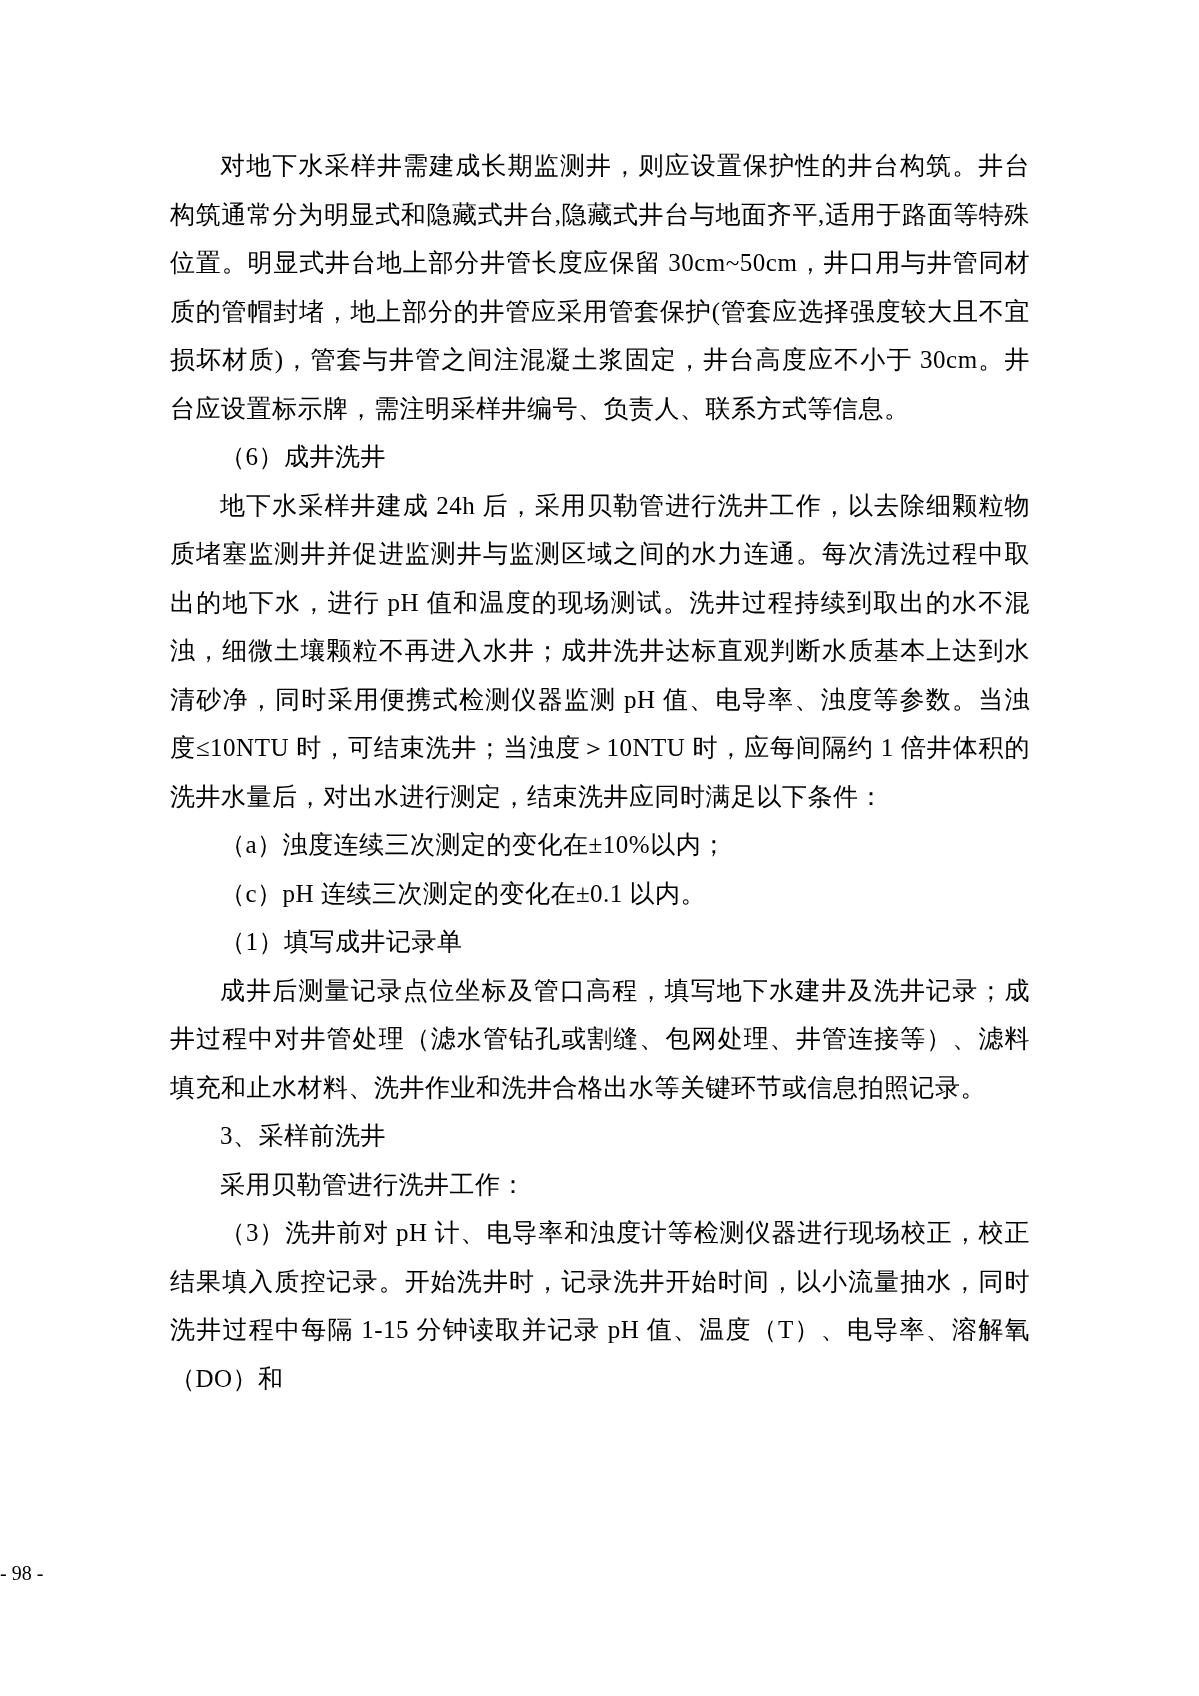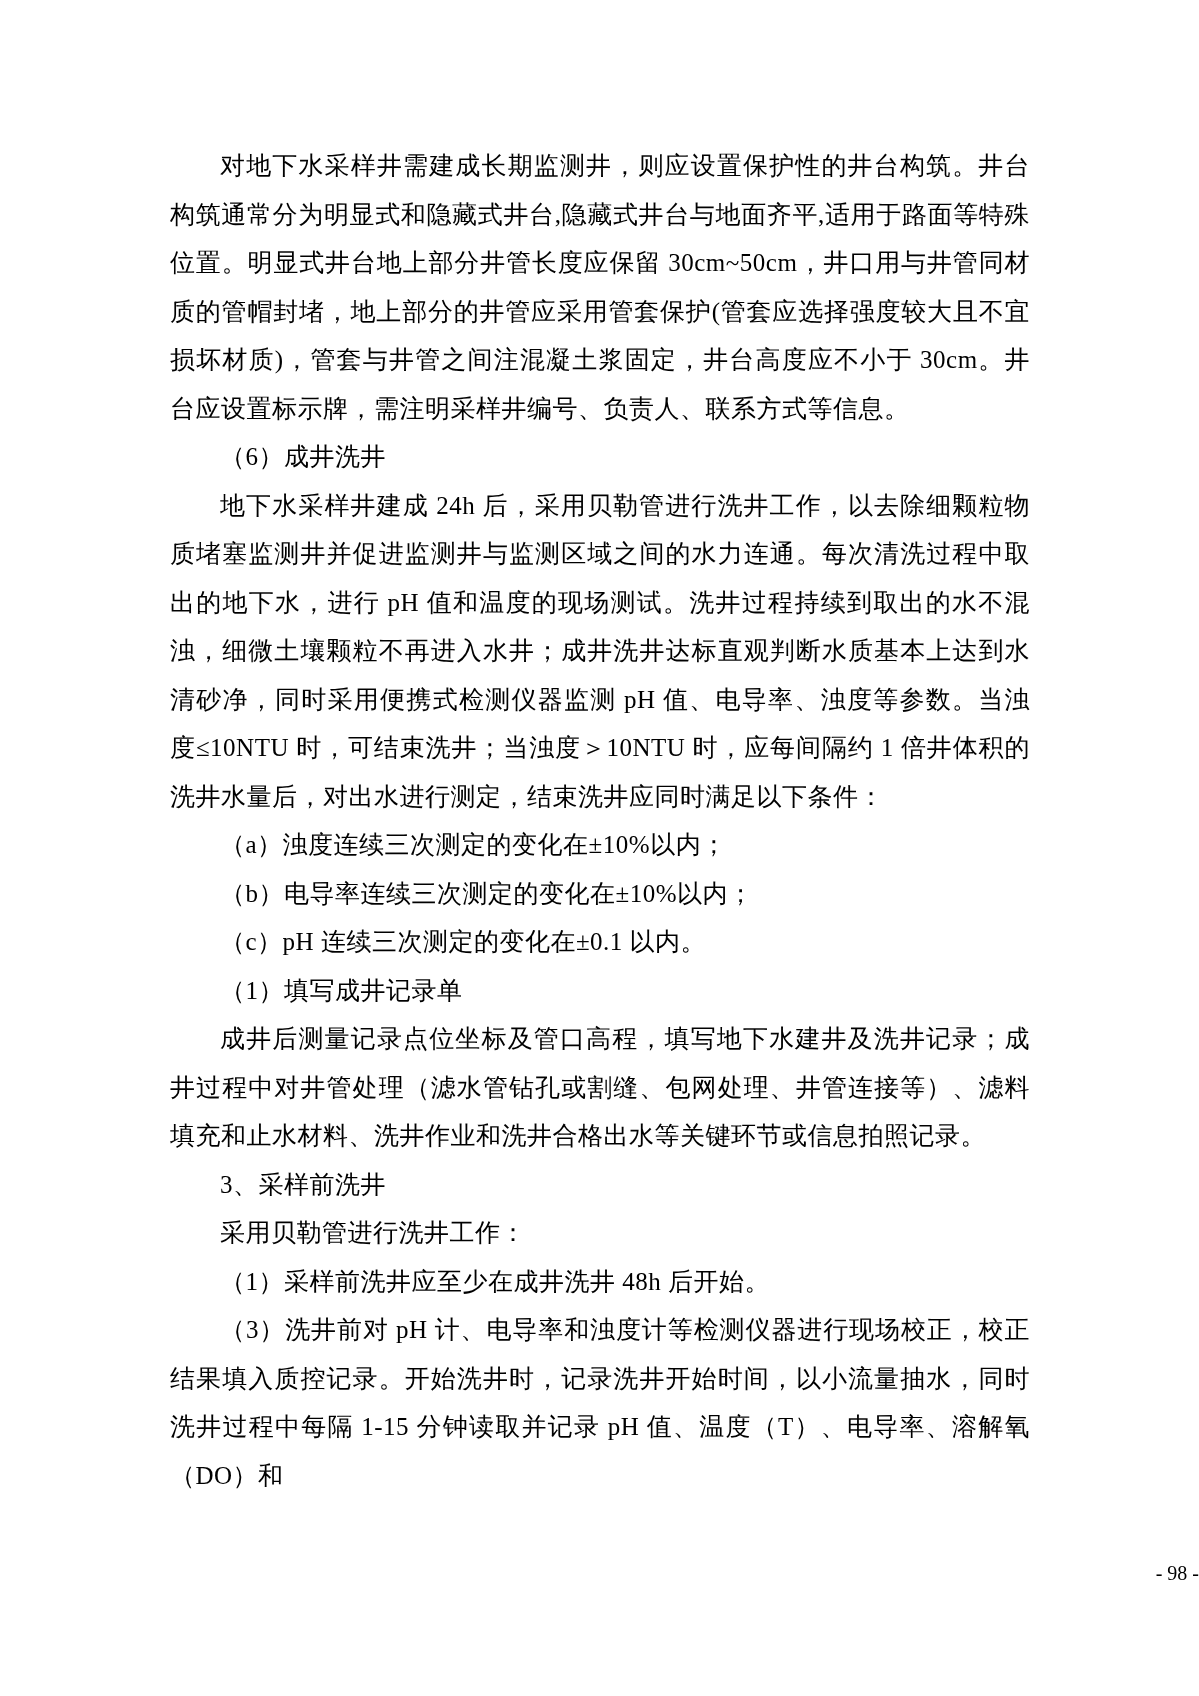--- a/index.html
+++ b/index.html
@@ -33,40 +33,38 @@
     margin: 0;
     padding: 0;
     text-indent: 2em;
     word-break: break-all;
   }
   .page-footer {
     position: absolute;
     left: 0;
     top: 1548px;
     width: 100%;
-    text-align: right;
+    text-align: left;
     font-size: 20px;
     line-height: 34px;
   }
 </style>
 </head>
 <body>
 
 <div class="page">
   <div class="doc-body">
       <p class="para">对地下水采样井需建成长期监测井，则应设置保护性的井台构筑。井台构筑通常分为明显式和隐藏式井台,隐藏式井台与地面齐平,适用于路面等特殊位置。明显式井台地上部分井管长度应保留 30cm~50cm，井口用与井管同材质的管帽封堵，地上部分的井管应采用管套保护(管套应选择强度较大且不宜损坏材质)，管套与井管之间注混凝土浆固定，井台高度应不小于 30cm。井台应设置标示牌，需注明采样井编号、负责人、联系方式等信息。</p>
       <p class="para">（6）成井洗井</p>
       <p class="para">地下水采样井建成 24h 后，采用贝勒管进行洗井工作，以去除细颗粒物质堵塞监测井并促进监测井与监测区域之间的水力连通。每次清洗过程中取出的地下水，进行 pH 值和温度的现场测试。洗井过程持续到取出的水不混浊，细微土壤颗粒不再进入水井；成井洗井达标直观判断水质基本上达到水清砂净，同时采用便携式检测仪器监测 pH 值、电导率、浊度等参数。当浊度≤10NTU 时，可结束洗井；当浊度＞10NTU 时，应每间隔约 1 倍井体积的洗井水量后，对出水进行测定，结束洗井应同时满足以下条件：</p>
       <p class="para">（a）浊度连续三次测定的变化在±10%以内；</p>
-      <p class="para">（b）电导率连续三次测定的变化在±10%以内；</p>
       <p class="para">（c）pH 连续三次测定的变化在±0.1 以内。</p>
       <p class="para">（1）填写成井记录单</p>
       <p class="para">成井后测量记录点位坐标及管口高程，填写地下水建井及洗井记录；成井过程中对井管处理（滤水管钻孔或割缝、包网处理、井管连接等）、滤料填充和止水材料、洗井作业和洗井合格出水等关键环节或信息拍照记录。</p>
       <p class="para">3、采样前洗井</p>
       <p class="para">采用贝勒管进行洗井工作：</p>
-      <p class="para">（1）采样前洗井应至少在成井洗井 48h 后开始。</p>
       <p class="para">（3）洗井前对 pH 计、电导率和浊度计等检测仪器进行现场校正，校正结果填入质控记录。开始洗井时，记录洗井开始时间，以小流量抽水，同时洗井过程中每隔 1-15 分钟读取并记录 pH 值、温度（T）、电导率、溶解氧（DO）和</p>
     </div>
 
   <div class="page-footer">
     <span>- 98 -</span>
   </div>
 </div>
 
 </body></html>

